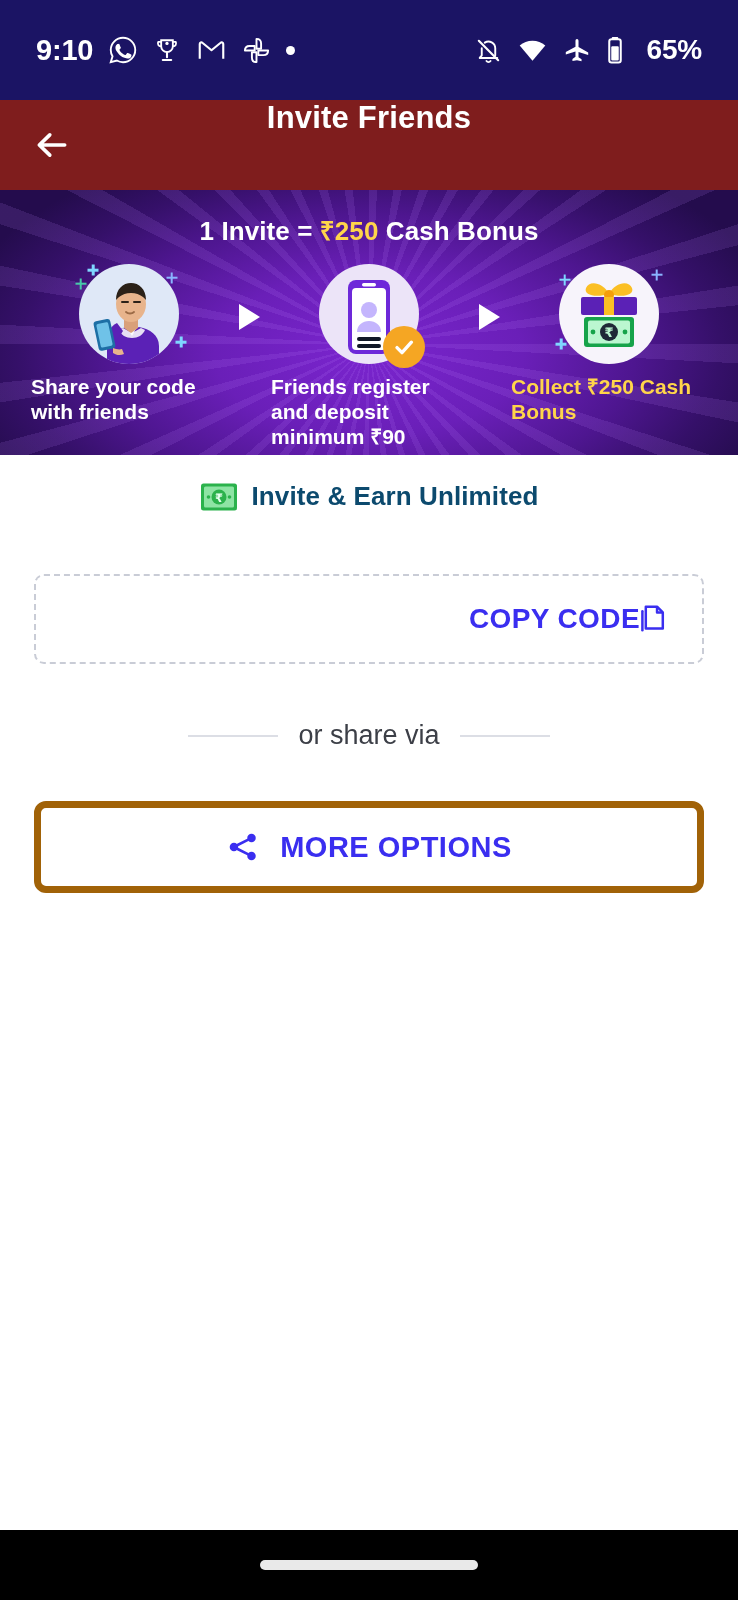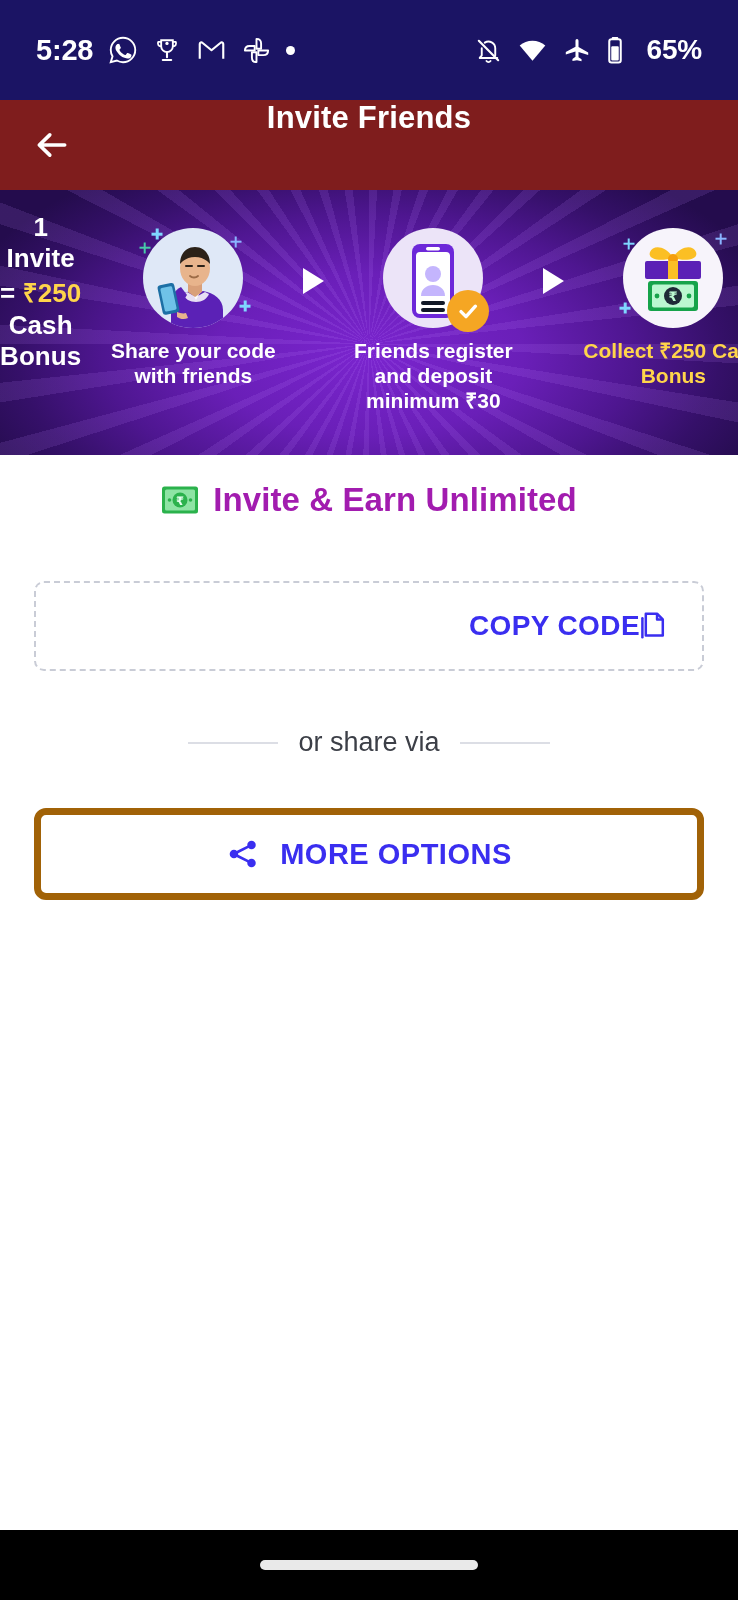--- a/index.html
+++ b/index.html
@@ -79,21 +79,21 @@
     background:
       repeating-conic-gradient(from 0deg at 50% 50%,
         rgba(190,130,255,0.16) 0deg 3deg,
         rgba(190,130,255,0) 3deg 9deg);
     opacity:0.85;
     pointer-events:none;
   }
   .banner-inner {
     position:relative; z-index:3;
     height:100%;
-    display:flex; 
+    display:flex; flex-direction:column;
     padding-top:22px;
   }
   .banner-head {
     text-align:center;
     font-size:26px; font-weight:bold;
     color:#ffffff;
     letter-spacing:0.1px;
   }
   .banner-head .gold { color:#ffd54a; }
 
@@ -106,21 +106,21 @@
   .step {
     width:196px;
     display:flex; flex-direction:column; align-items:center;
   }
   .step-art {
     width:104px; height:104px;
     position:relative;
   }
   .step-label {
     margin-top:8px;
-    text-align:center;
+    text-align:left;
     font-size:21px; font-weight:bold;
     line-height:1.2;
     color:#ffffff;
   }
   .step-label.gold { color:#ffd54a; }
   .arrow-sep {
     width:44px;
     display:flex; align-items:center; justify-content:center;
     padding-top:42px;
   }
@@ -171,21 +171,21 @@
     padding:0 34px;
     display:flex; flex-direction:column;
   }
   .title-row {
     margin-top:26px;
     display:flex; align-items:center; justify-content:center;
     gap:14px;
   }
   .note-emoji { display:block; }
   .section-title {
-    font-size:33px; font-weight:bold; color:#a21caf;
+    font-size:26px; font-weight:bold; color:#0c4a6e;
     letter-spacing:0.1px;
   }
   .subtitle {
     margin-top:22px;
     text-align:center;
     font-size:27px; line-height:1.38;
     color:#33363f;
     padding:0 14px;
   }
 
@@ -252,21 +252,21 @@
     background:#e9e9e9;
   }
 </style>
 </head>
 <body>
 
 <div class="phone">
 
   <div class="statusbar">
     <div class="sb-left">
-      <span class="sb-time">5:28</span>
+      <span class="sb-time">9:10</span>
 
       <svg class="sb-ico" width="30" height="30" viewBox="0 0 24 24">
         <path d="M12 2.2c-5.4 0-9.8 4.4-9.8 9.8 0 1.85.52 3.58 1.42 5.06L2.2 21.8l4.9-1.35A9.74 9.74 0 0 0 12 21.8c5.4 0 9.8-4.4 9.8-9.8S17.4 2.2 12 2.2z" fill="none" stroke="#ffffff" stroke-width="1.5"></path>
         <path d="M9.2 7.6c-.25-.55-.5-.5-.72-.5h-.6c-.2 0-.56.08-.85.4-.3.32-1.1 1.07-1.1 2.6s1.13 3.02 1.29 3.23c.16.2 2.18 3.47 5.38 4.72 2.66 1.04 3.2.83 3.78.78.58-.05 1.87-.76 2.13-1.5.27-.74.27-1.37.19-1.5-.08-.13-.29-.21-.6-.37-.32-.16-1.87-.92-2.16-1.03-.29-.1-.5-.16-.7.16-.22.31-.81 1.02-.99 1.23-.18.2-.36.23-.67.08-.32-.16-1.34-.5-2.55-1.58-.94-.84-1.58-1.88-1.76-2.2-.18-.31-.02-.48.14-.64.14-.14.32-.37.48-.55.16-.19.21-.32.32-.53.1-.21.05-.4-.03-.55-.08-.16-.7-1.72-.98-2.35z" fill="#ffffff"></path>
       </svg>
 
       <svg class="sb-ico" width="28" height="30" viewBox="0 0 24 24">
         <path d="M7 3.6h10v5.2a5 5 0 0 1-10 0V3.6z" fill="none" stroke="#ffffff" stroke-width="1.6"></path>
         <path d="M7 5h-2.4a2.4 2.4 0 0 0 2.4 3.7M17 5h2.4a2.4 2.4 0 0 1-2.4 3.7" fill="none" stroke="#ffffff" stroke-width="1.6"></path>
         <path d="M12 13.8v4.4M8.4 20.6h7.2" fill="none" stroke="#ffffff" stroke-width="1.8" stroke-linecap="round"></path>
@@ -377,21 +377,21 @@
                 <rect x="38" y="73" width="24" height="4" rx="2" fill="#111827"></rect>
                 <rect x="38" y="80" width="24" height="4" rx="2" fill="#111827"></rect>
               </svg>
             </div>
             <div class="check-badge">
               <svg width="24" height="24" viewBox="0 0 24 24">
                 <path d="M5 12.6 10 17.6 19.4 7.2" fill="none" stroke="#ffffff" stroke-width="3.4" stroke-linecap="round" stroke-linejoin="round"></path>
               </svg>
             </div>
           </div>
-          <div class="step-label">Friends register and deposit minimum ₹30</div>
+          <div class="step-label">Friends register and deposit minimum ₹90</div>
         </div>
 
         <div class="arrow-sep">
           <span class="tri"></span>
         </div>
 
         <div class="step">
           <div class="step-art">
             <div class="disc white">
               <svg width="100" height="100" viewBox="0 0 100 100">

